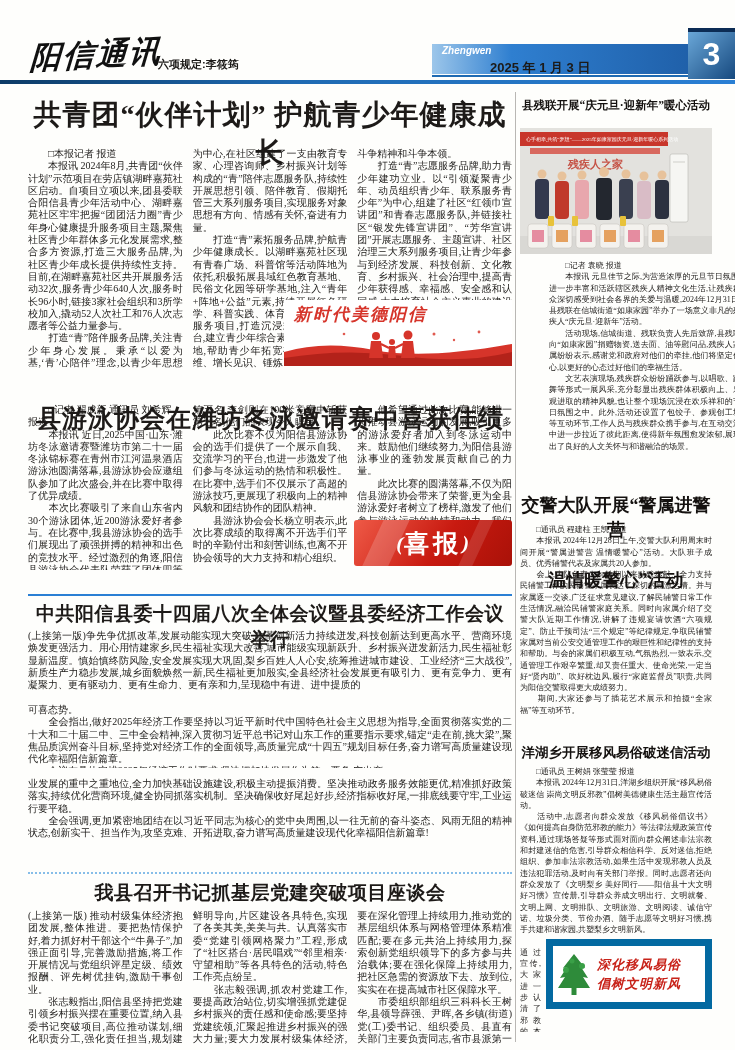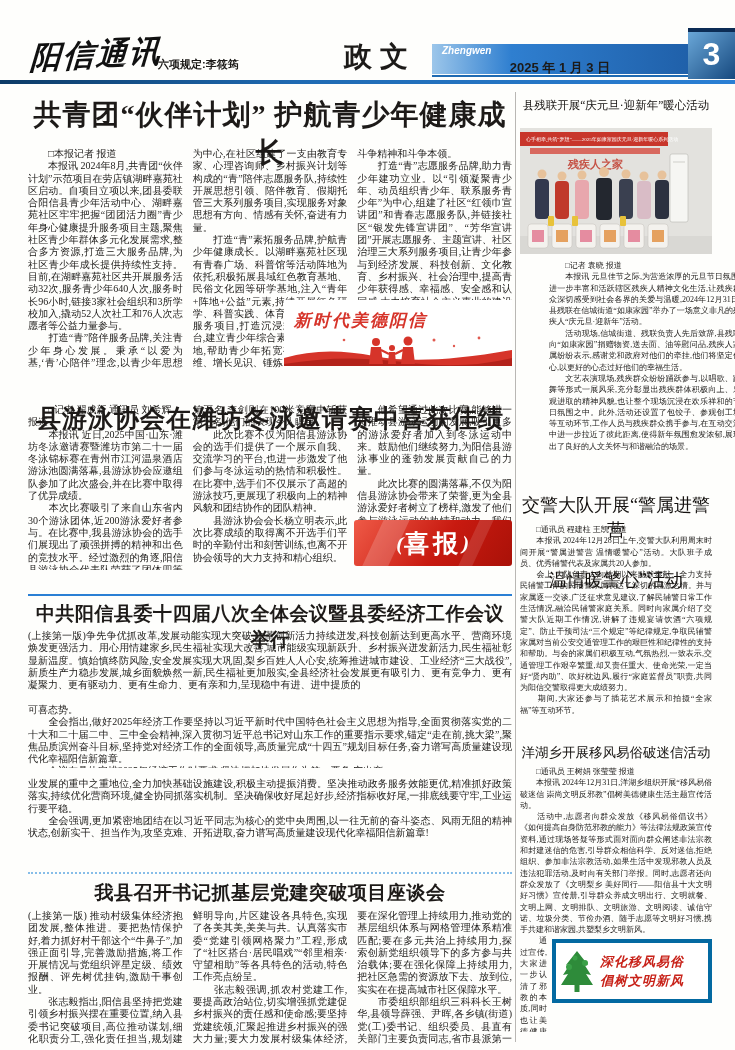--- a/index.html
+++ b/index.html
@@ -10,21 +10,21 @@
   .logo{position:absolute;left:30px;top:34px;font-size:31px;font-weight:bold;font-style:italic;
         transform:rotate(-3deg) skewX(-6deg);letter-spacing:2px;color:#111;}
   .editor{position:absolute;left:158px;top:57px;font-size:11px;font-weight:bold;
           font-family:"Liberation Sans",sans-serif;}
   .section-title{position:absolute;left:300px;top:38px;width:160px;text-align:center;
           font-size:28px;font-weight:bold;letter-spacing:8px;font-family:"Liberation Sans",sans-serif;}
   .pinyin-bar{position:absolute;left:432px;top:44px;width:254px;height:30px;
           background:linear-gradient(90deg,#9cc6ea,#2f7fd0 30%,#1f5fa8);
           color:#fff;font-style:italic;font-weight:bold;font-size:10px;line-height:14px;
           padding-left:10px;font-family:"Liberation Sans",sans-serif;}
-  .date{position:absolute;left:470px;top:59px;width:180px;text-align:center;
+  .date{position:absolute;left:490px;top:59px;width:180px;
         font-size:13px;font-weight:bold;font-family:"Liberation Sans",sans-serif;}
   .date-underline{position:absolute;left:432px;top:75px;width:303px;height:2px;background:#1f6ab2;}
   .page-num{position:absolute;left:688px;top:28px;width:47px;height:47px;
         background:linear-gradient(135deg,#6aa7d8,#16497f);border-top:4px solid #0c2c55;
         color:#fff;font-size:32px;font-weight:bold;text-align:center;line-height:44px;
         font-family:"Liberation Sans",sans-serif;}
   .main-rule{position:absolute;left:0;top:80px;width:735px;height:4px;
         background:linear-gradient(90deg,#0d3b66,#1f6ab2 40%,#2a7fd4);}
 
   
@@ -34,46 +34,45 @@
        overflow:hidden;}
   .sb-body{font-size:8px;line-height:11.3px;text-align:justify;white-space:pre-line;overflow:hidden;}
   .v-rule{position:absolute;left:515px;top:92px;width:1px;height:950px;background:#b9b7b4;}
   .blue-line{position:absolute;left:28px;top:594px;width:484px;height:2px;background:#2a7fd4;}
   .dotted-line{position:absolute;left:28px;top:872px;width:484px;border-top:2px dotted #86bde8;}
 
   
   .meide-banner{position:absolute;right:0;bottom:2px;width:228px;height:66px;background:#fff;
         z-index:3;overflow:hidden;}
   .meide-text{color:#d6342a;font-weight:bold;font-style:italic;font-size:17px;letter-spacing:2px;
-        margin:9px 0 0 10px;}
+        margin:3px 0 0 10px;}
   .xibao{position:absolute;right:0;bottom:4px;width:158px;height:46px;z-index:3;
         background:linear-gradient(125deg,#ef5a47,#c81a10 55%,#a91108);border-radius:3px;
         display:flex;align-items:center;justify-content:center;overflow:hidden;}
   .xibao:before{content:"";position:absolute;left:18px;top:-10px;width:26px;height:70px;
         background:rgba(255,255,255,.18);transform:skewX(-25deg);}
   .xibao:after{content:"";position:absolute;right:30px;top:-10px;width:14px;height:70px;
         background:rgba(255,255,255,.12);transform:skewX(-25deg);}
   .xibao-text{color:#fff;font-size:25px;font-weight:bold;letter-spacing:4px;z-index:2;}
   .xibao-orn{color:#fff;font-size:20px;font-weight:bold;transform:rotate(12deg);z-index:2;}
 
   
-  .sb-title{position:absolute;left:520px;width:192px;text-align:center;font-weight:normal;color:#14110f;}
-  .tree-box{float:right;width:144px;height:52px;border:4px solid #0369a1;background:#fff;
+  .sb-title{position:absolute;left:520px;width:192px;text-align:center;font-weight:bold;color:#14110f;}
+  .tree-box{float:right;width:144px;height:52px;border:7px solid #0369a1;background:#fff;
         margin:4px 0 0 5px;display:flex;align-items:center;gap:6px;padding:2px 4px;}
   .tree-text{color:#c8231a;font-weight:bold;font-size:13px;line-height:19px;font-style:italic;
         letter-spacing:1px;white-space:pre-line;}
 </style>
 </head>
 <body>
 
 <div id="page">
 
   <div class="logo">阳信通讯</div>
   <div class="editor">六项规定:李筱筠</div>
-  <div class="section-title">政文</div>
   <div class="pinyin-bar">Zhengwen</div>
   <div class="date">2025 年 1 月 3 日</div>
   <div class="date-underline"></div>
   <div class="page-num">3</div>
   <div class="main-rule"></div>
   <div class="v-rule"></div>
 
   <div class="headline" style="left:28px;top:96px;width:484px;font-size:28px;letter-spacing:1px;">共青团“伙伴计划” 护航青少年健康成长</div>
   <div class="cols" style="left:28px;top:148px;width:484px;height:220px;">
     <div class="col">　　□本报记者 报道

